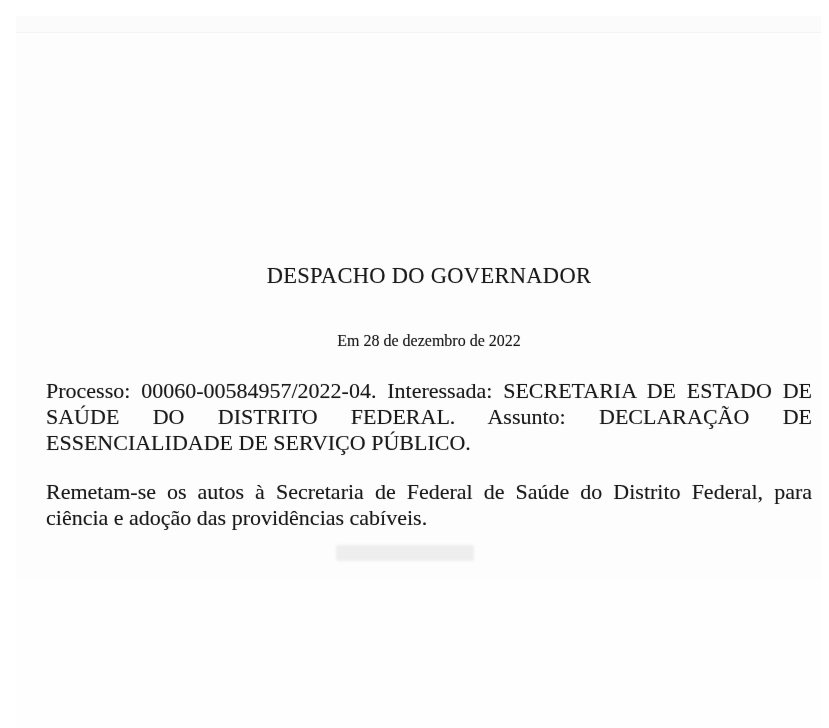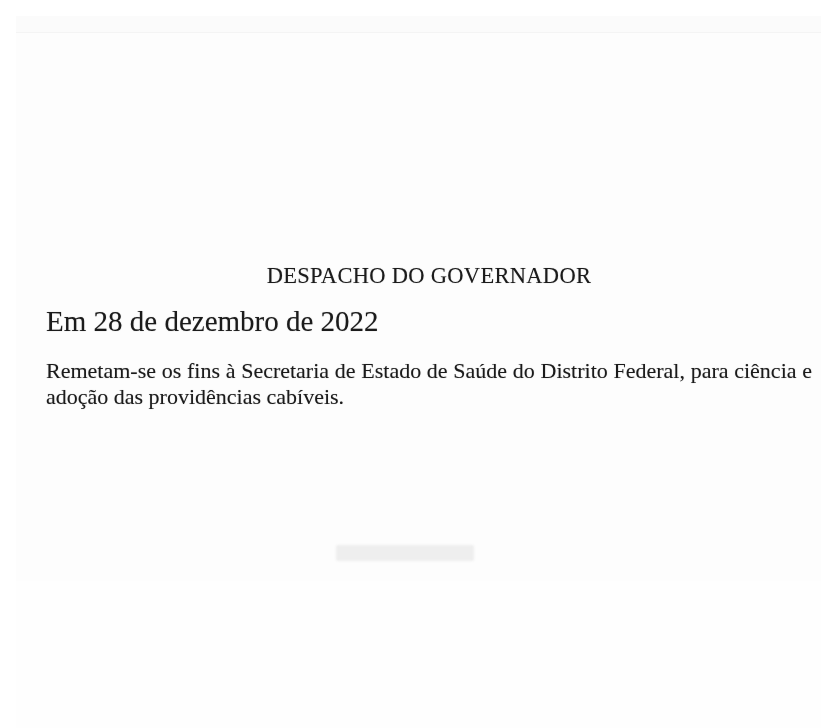--- a/index.html
+++ b/index.html
@@ -69,23 +69,25 @@
     text-shadow: 0 0 1px rgba(25,25,25,0.35);
   }
   .doc-title {
     font-size: 22.5px;
     font-weight: normal;
     line-height: 29px;
     text-align: center;
     letter-spacing: 0.3px;
   }
   .doc-date {
-    font-size: 29px;
+    font-size: 16px;
     line-height: 30px;
+    text-align: center;
     margin-bottom: 6px;
+    margin-top: 20px;
   }
   .doc-paragraph {
     font-size: 22px;
     line-height: 26px;
     text-align: justify;
     margin-bottom: 7px;
   }
   .doc-signature {
     font-size: 22px;
     line-height: 26px;
@@ -101,16 +103,17 @@
 
   <div class="scan-top-band"></div>
   <div class="scan-right-edge"></div>
   <div class="scan-bottom-edge"></div>
   <div class="scan-smudge"></div>
   <div class="scan-lower-lighten"></div>
 
   <div class="document">
     <div class="doc-title">DESPACHO DO GOVERNADOR</div>
     <div class="doc-date">Em 28 de dezembro de 2022</div>
-    <p class="doc-paragraph">Remetam-se os fins à Secretaria de Estado de Saúde do Distrito Federal, para ciência e adoção das providências cabíveis.</p>
+    <p class="doc-paragraph">Processo: 00060-00584957/2022-04. Interessada: SECRETARIA DE ESTADO DE SAÚDE DO DISTRITO FEDERAL. Assunto: DECLARAÇÃO DE ESSENCIALIDADE DE SERVIÇO PÚBLICO.</p>
+    <p class="doc-paragraph">Remetam-se os autos à Secretaria de Federal de Saúde do Distrito Federal, para ciência e adoção das providências cabíveis.</p>
   </div>
 
 </div>
 
 </body></html>

